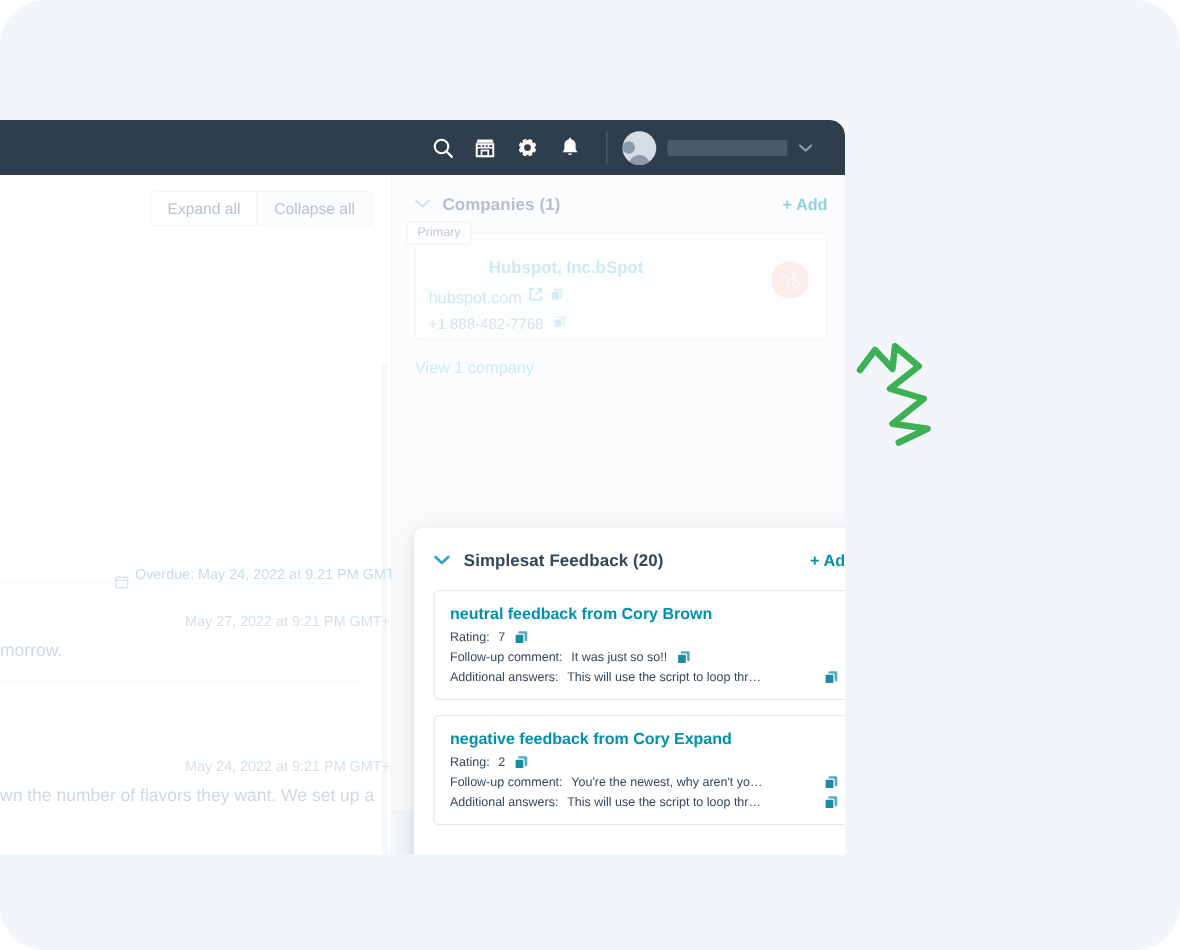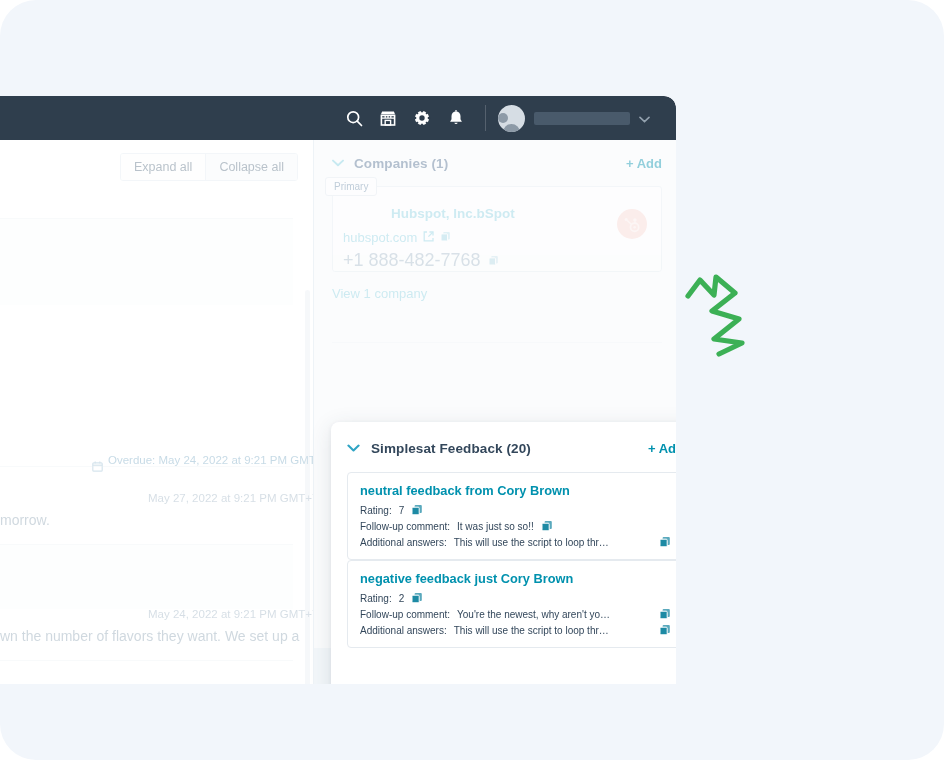--- a/index.html
+++ b/index.html
@@ -246,21 +246,21 @@
   #company-domain {
     font-size: 13px;
     color: #8fd3e2;
     cursor: pointer;
   }
   #company-phone-row {
     position: absolute;
     left: 10px; top: 63px;
     display: flex; align-items: center; gap: 7px;
   }
-  #company-phone { font-size: 18px; color: #a9bccb; }
+  #company-phone { font-size: 12px; color: #a9bccb; }
   #hs-logo {
     position: absolute;
     right: 14px; top: 22px;
     width: 30px; height: 30px;
     border-radius: 50%;
     background: #fbd9d2;
     display: flex; align-items: center; justify-content: center;
   }
   #view-company {
     margin-top: 14px;
@@ -309,20 +309,21 @@
     font-size: 13.5px;
     font-weight: bold;
     color: #33475b;
     letter-spacing: .1px;
   }
   #feedback-list { margin-top: 12px; }
   .fb-card {
     border: 1px solid #e5eaef;
     border-radius: 4px;
     padding: 10px 12px 11px 12px;
+    margin-bottom: 12px;
     background: #fff;
     position: relative;
   }
   .fb-title {
     font-size: 12.8px;
     font-weight: bold;
     color: #0091ae;
     margin-bottom: 6px;
     cursor: pointer;
   }
@@ -557,21 +558,21 @@
             <span class="fb-copy push">
               <svg width="12" height="12" viewBox="0 0 12 12" fill="none">
                 <rect x="3.6" y="1" width="7.2" height="8" rx="1" fill="#5aa9bd"></rect>
                 <rect x="1" y="3.2" width="7.2" height="7.6" rx="1" fill="#1d8aa4" stroke="#ffffff" stroke-width="1"></rect>
               </svg>
             </span>
           </div>
         </div>
 
         <div class="fb-card">
-          <div class="fb-title">negative feedback just Cory Brown</div>
+          <div class="fb-title">negative feedback from Cory Expand</div>
           <div class="fb-row">
             <span class="fb-label">Rating:</span>
             <span class="fb-value">2</span>
             <span class="fb-copy">
               <svg width="12" height="12" viewBox="0 0 12 12" fill="none">
                 <rect x="3.6" y="1" width="7.2" height="8" rx="1" fill="#5aa9bd"></rect>
                 <rect x="1" y="3.2" width="7.2" height="7.6" rx="1" fill="#1d8aa4" stroke="#ffffff" stroke-width="1"></rect>
               </svg>
             </span>
           </div>

